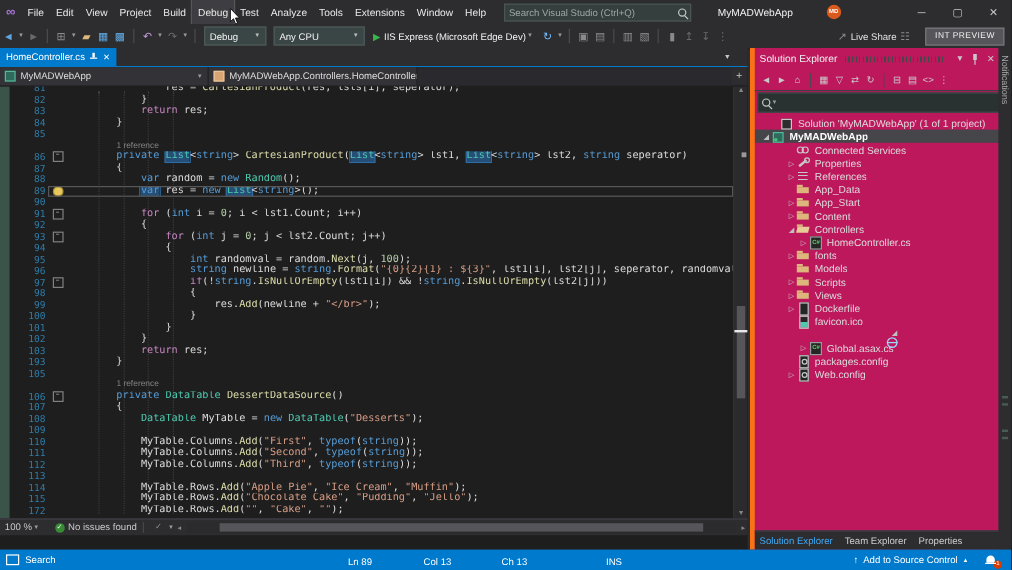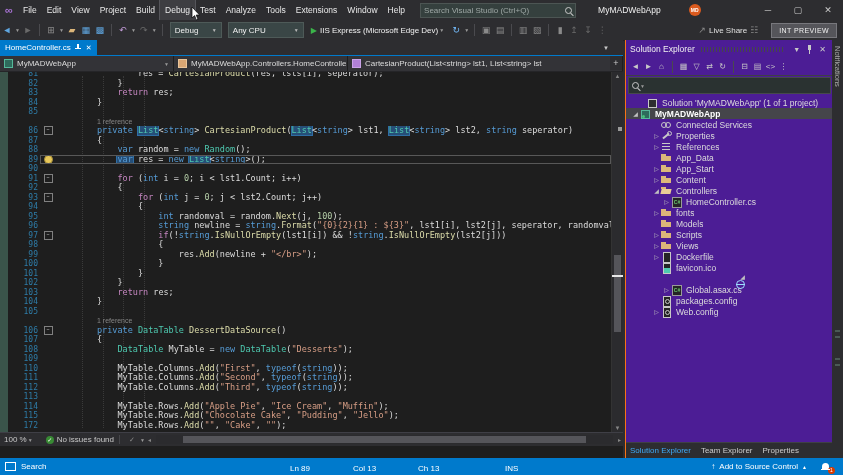--- a/index.html
+++ b/index.html
@@ -39,22 +39,22 @@
          padding:0 4px;margin:0 3px;color:#F1F1F1;font-size:8px;}
   .combo .car{margin-left:auto;padding-left:6px;font-size:5px;color:#BBB;}
   #run-btn{display:flex;align-items:center;margin:0 4px;color:#F1F1F1;font-size:8px;}
   #run-btn .play{color:#3BB44A;font-size:8px;margin-right:3px;}
   #liveshare{display:flex;align-items:center;margin-left:auto;color:#E0E0E0;font-size:8px;}
   #preview-btn{height:13px;background:#55555A;border:1px solid #77777C;color:#F0F0F0;
                font-size:7px;line-height:13px;padding:0 7px;margin:0 6px 0 10px;letter-spacing:.4px;}
 
   
   #editor-col{position:absolute;left:0;top:40px;width:623px;height:418px;background:#1E1E1E;}
-  #se-col{position:absolute;left:625px;top:40px;width:207px;height:418px;background:#4c1d95;
-          border-left:1px solid #f97316;}
+  #se-col{position:absolute;left:625px;top:40px;width:207px;height:418px;background:#be185d;
+          border-left:4px solid #f97316;}
   #notif-strip{position:absolute;left:832px;top:40px;width:11px;height:418px;background:#2D2D30;}
 
   
   #tabrow{position:relative;height:15px;background:#2D2D30;border-bottom:1px solid #007ACC;
           display:flex;align-items:stretch;}
   #doc-tab{background:#007ACC;color:#FFF;display:flex;align-items:center;padding:0 5px;font-size:8px;}
   #doc-tab .pin{width:7px;height:7px;position:relative;margin:0 3px;}
   #doc-tab .pin::before{content:"";position:absolute;left:3px;top:0;width:2px;height:4px;background:#fff;}
   #doc-tab .pin::after{content:"";position:absolute;left:1px;top:4px;width:6px;height:1px;background:#fff;}
   #doc-tab .x{font-size:7px;margin-left:2px;}
@@ -287,25 +287,20 @@
       <div class="crumb" style="width:165px">
         <span class="bc-ico bc-project"></span>
         <span>MyMADWebApp</span>
         <span class="car">▼</span>
       </div>
       <div class="crumb" style="width:165px">
         <span class="bc-ico bc-class"></span>
         <span>MyMADWebApp.Controllers.HomeController</span>
 
       </div>
-      <div class="crumb" style="flex:1">
-        <span class="bc-ico bc-method"></span>
-        <span>CartesianProduct(List&lt;string&gt; lst1, List&lt;string&gt; lst</span>
-        <span class="car">▼</span>
-      </div>
       <div id="split-plus">+</div>
     </div>
 
     <div id="code">
       <div id="track-strip"></div>
       <div class="guide" style="left:82px"></div>
       <div class="guide" style="left:103px"></div>
       <div class="guide" style="left:123px"></div>
       <div class="guide" style="left:144px"></div>
       <div id="codeRows">
@@ -433,21 +428,21 @@
             <span class="ln">102</span>
             <span class="gut"></span>
             <pre class="ct"><span class="tk-p">            }</span></pre>
           </div>
           <div class="crow">
             <span class="ln">103</span>
             <span class="gut"></span>
             <pre class="ct"><span class="tk-p">            </span><span class="tk-c">return</span><span class="tk-p"> res;</span></pre>
           </div>
           <div class="crow">
-            <span class="ln">104</span>
+            <span class="ln">193</span>
             <span class="gut"></span>
             <pre class="ct"><span class="tk-p">        }</span></pre>
           </div>
           <div class="crow">
             <span class="ln">105</span>
             <span class="gut"></span>
             <pre class="ct"></pre>
           </div>
           <div class="crow codelens">
             <span class="ln"></span>

